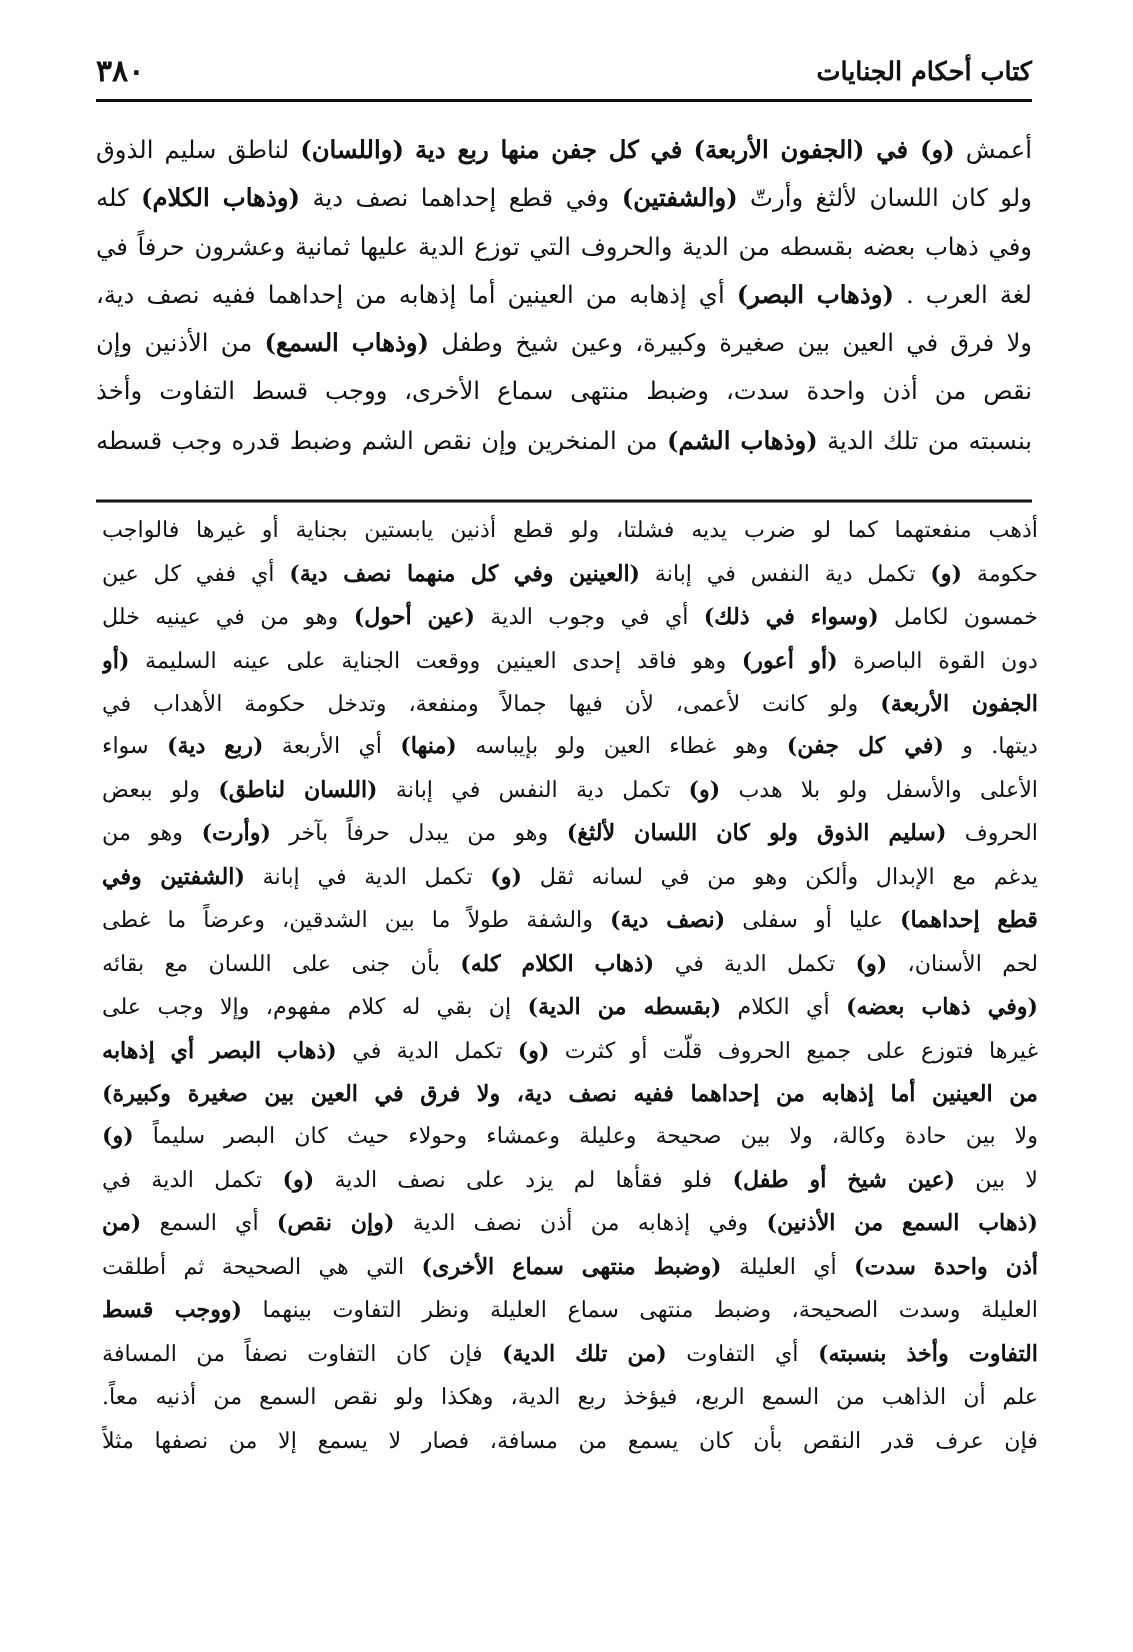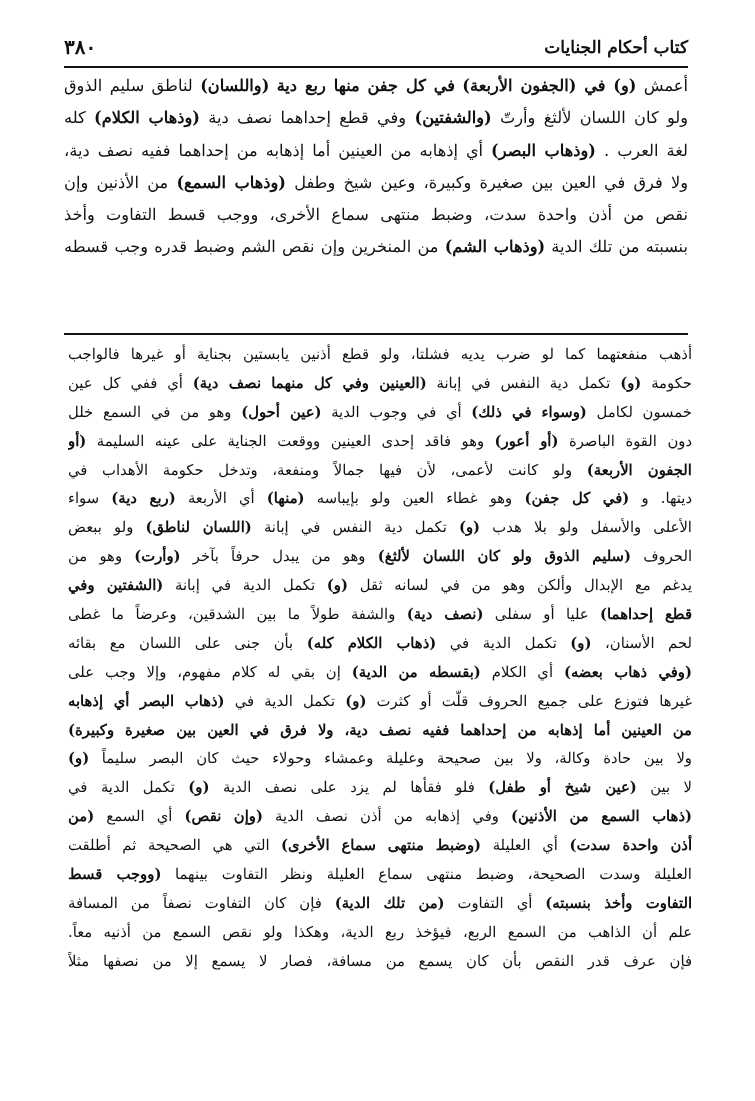--- a/index.html
+++ b/index.html
@@ -4,53 +4,54 @@
 <style>
   html, body { margin:0; padding:0; background:#ffffff; }
   body { width:755px; height:1101px; position:relative; overflow:hidden;
          font-family:"DejaVu Serif", "Liberation Serif", serif; color:#111; }
   .page { position:absolute; left:64px; top:0; width:624px; }
   .header { position:absolute; top:34px; left:0; width:624px; height:26px;
             display:flex; justify-content:space-between; align-items:center; direction:rtl; }
   .header .title { font-weight:bold; font-size:17px;text-align:center; }
   .header .pnum { font-weight:bold; font-size:20px; direction:ltr; }
   .rule-top { position:absolute; top:66px; left:0; width:624px; height:2px; background:#111; }
-  .main { position:absolute; top:70px; left:0; width:624px; direction:rtl; text-align:justify; }
+  .main { position:absolute; top:84px; left:0; width:624px; direction:rtl; text-align:justify; }
   .line { height:32.3px; line-height:32.3px; font-size:16.2px; white-space:nowrap;
           text-align-last:justify; text-align:justify; overflow:hidden; }
   .rule-mid { position:absolute; top:333px; left:0; width:624px; height:2px; background:#111; }
   .notes { position:absolute; top:340px; left:4px; width:624px; direction:rtl; }
   .notes .line { height:28.9px; line-height:28.9px; font-size:14.8px; }
   b, .b { font-weight:bold; }
 </style>
 </head>
 <body>
 
 <div class="page">
   <div class="header">
     <span class="title">كتاب أحكام الجنايات</span>
     <span class="pnum">٣٨٠</span>
   </div>
   <div class="rule-top"></div>
 
   <div class="main" id="main">
       <div class="line"><span>أعمش </span><span class="b">(و) في (الجفون الأربعة)</span><span> </span><span class="b">في كل جفن منها ربع دية</span><span> </span><span class="b">(واللسان)</span><span> لناطق سليم الذوق</span></div>
       <div class="line"><span>ولو كان اللسان لألثغ وأرتّ </span><span class="b">(والشفتين)</span><span> وفي قطع إحداهما نصف دية </span><span class="b">(وذهاب الكلام)</span><span> كله</span></div>
+      <div class="line"><span>وفي ذهاب بعضه بقسطه من الدية والحروف التي توزع الدية عليها ثمانية وعشرون حرفاً في</span></div>
       <div class="line"><span>لغة العرب . </span><span class="b">(وذهاب البصر)</span><span> أي إذهابه من العينين أما إذهابه من إحداهما ففيه نصف دية،</span></div>
       <div class="line"><span>ولا فرق في العين بين صغيرة وكبيرة، وعين شيخ وطفل </span><span class="b">(وذهاب السمع)</span><span> من الأذنين وإن</span></div>
       <div class="line"><span>نقص من أذن واحدة سدت، وضبط منتهى سماع الأخرى، ووجب قسط التفاوت وأخذ</span></div>
       <div class="line"><span>بنسبته من تلك الدية </span><span class="b">(وذهاب الشم)</span><span> من المنخرين وإن نقص الشم وضبط قدره وجب قسطه</span></div>
     </div>
 
   <div class="rule-mid"></div>
 
   <div class="notes" id="notes">
       <div class="line"><span>أذهب منفعتهما كما لو ضرب يديه فشلتا، ولو قطع أذنين يابستين بجناية أو غيرها فالواجب</span></div>
       <div class="line"><span>حكومة </span><span class="b">(و)</span><span> تكمل دية النفس في إبانة </span><span class="b">(العينين وفي كل منهما نصف دية)</span><span> أي ففي كل عين</span></div>
-      <div class="line"><span>خمسون لكامل </span><span class="b">(وسواء في ذلك)</span><span> أي في وجوب الدية </span><span class="b">(عين أحول)</span><span> وهو من في السمع خلل</span></div>
+      <div class="line"><span>خمسون لكامل </span><span class="b">(وسواء في ذلك)</span><span> أي في وجوب الدية </span><span class="b">(عين أحول)</span><span> وهو من في عينيه خلل</span></div>
       <div class="line"><span>دون القوة الباصرة </span><span class="b">(أو أعور)</span><span> وهو فاقد إحدى العينين ووقعت الجناية على عينه السليمة </span><span class="b">(أو</span></div>
       <div class="line"><span class="b">الجفون الأربعة)</span><span> ولو كانت لأعمى، لأن فيها جمالاً ومنفعة، وتدخل حكومة الأهداب في</span></div>
       <div class="line"><span>ديتها. و </span><span class="b">(في كل جفن)</span><span> وهو غطاء العين ولو بإيباسه </span><span class="b">(منها)</span><span> أي الأربعة </span><span class="b">(ربع دية)</span><span> سواء</span></div>
       <div class="line"><span>الأعلى والأسفل ولو بلا هدب </span><span class="b">(و)</span><span> تكمل دية النفس في إبانة </span><span class="b">(اللسان لناطق)</span><span> ولو ببعض</span></div>
       <div class="line"><span>الحروف </span><span class="b">(سليم الذوق ولو كان اللسان لألثغ)</span><span> وهو من يبدل حرفاً بآخر </span><span class="b">(وأرت)</span><span> وهو من</span></div>
       <div class="line"><span>يدغم مع الإبدال وألكن وهو من في لسانه ثقل </span><span class="b">(و)</span><span> تكمل الدية في إبانة </span><span class="b">(الشفتين وفي</span></div>
       <div class="line"><span class="b">قطع إحداهما)</span><span> عليا أو سفلى </span><span class="b">(نصف دية)</span><span> والشفة طولاً ما بين الشدقين، وعرضاً ما غطى</span></div>
       <div class="line"><span>لحم الأسنان، </span><span class="b">(و)</span><span> تكمل الدية في </span><span class="b">(ذهاب الكلام كله)</span><span> بأن جنى على اللسان مع بقائه</span></div>
       <div class="line"><span class="b">(وفي ذهاب بعضه)</span><span> أي الكلام </span><span class="b">(بقسطه من الدية)</span><span> إن بقي له كلام مفهوم، وإلا وجب على</span></div>
       <div class="line"><span>غيرها فتوزع على جميع الحروف قلّت أو كثرت </span><span class="b">(و)</span><span> تكمل الدية في </span><span class="b">(ذهاب البصر أي إذهابه</span></div>

